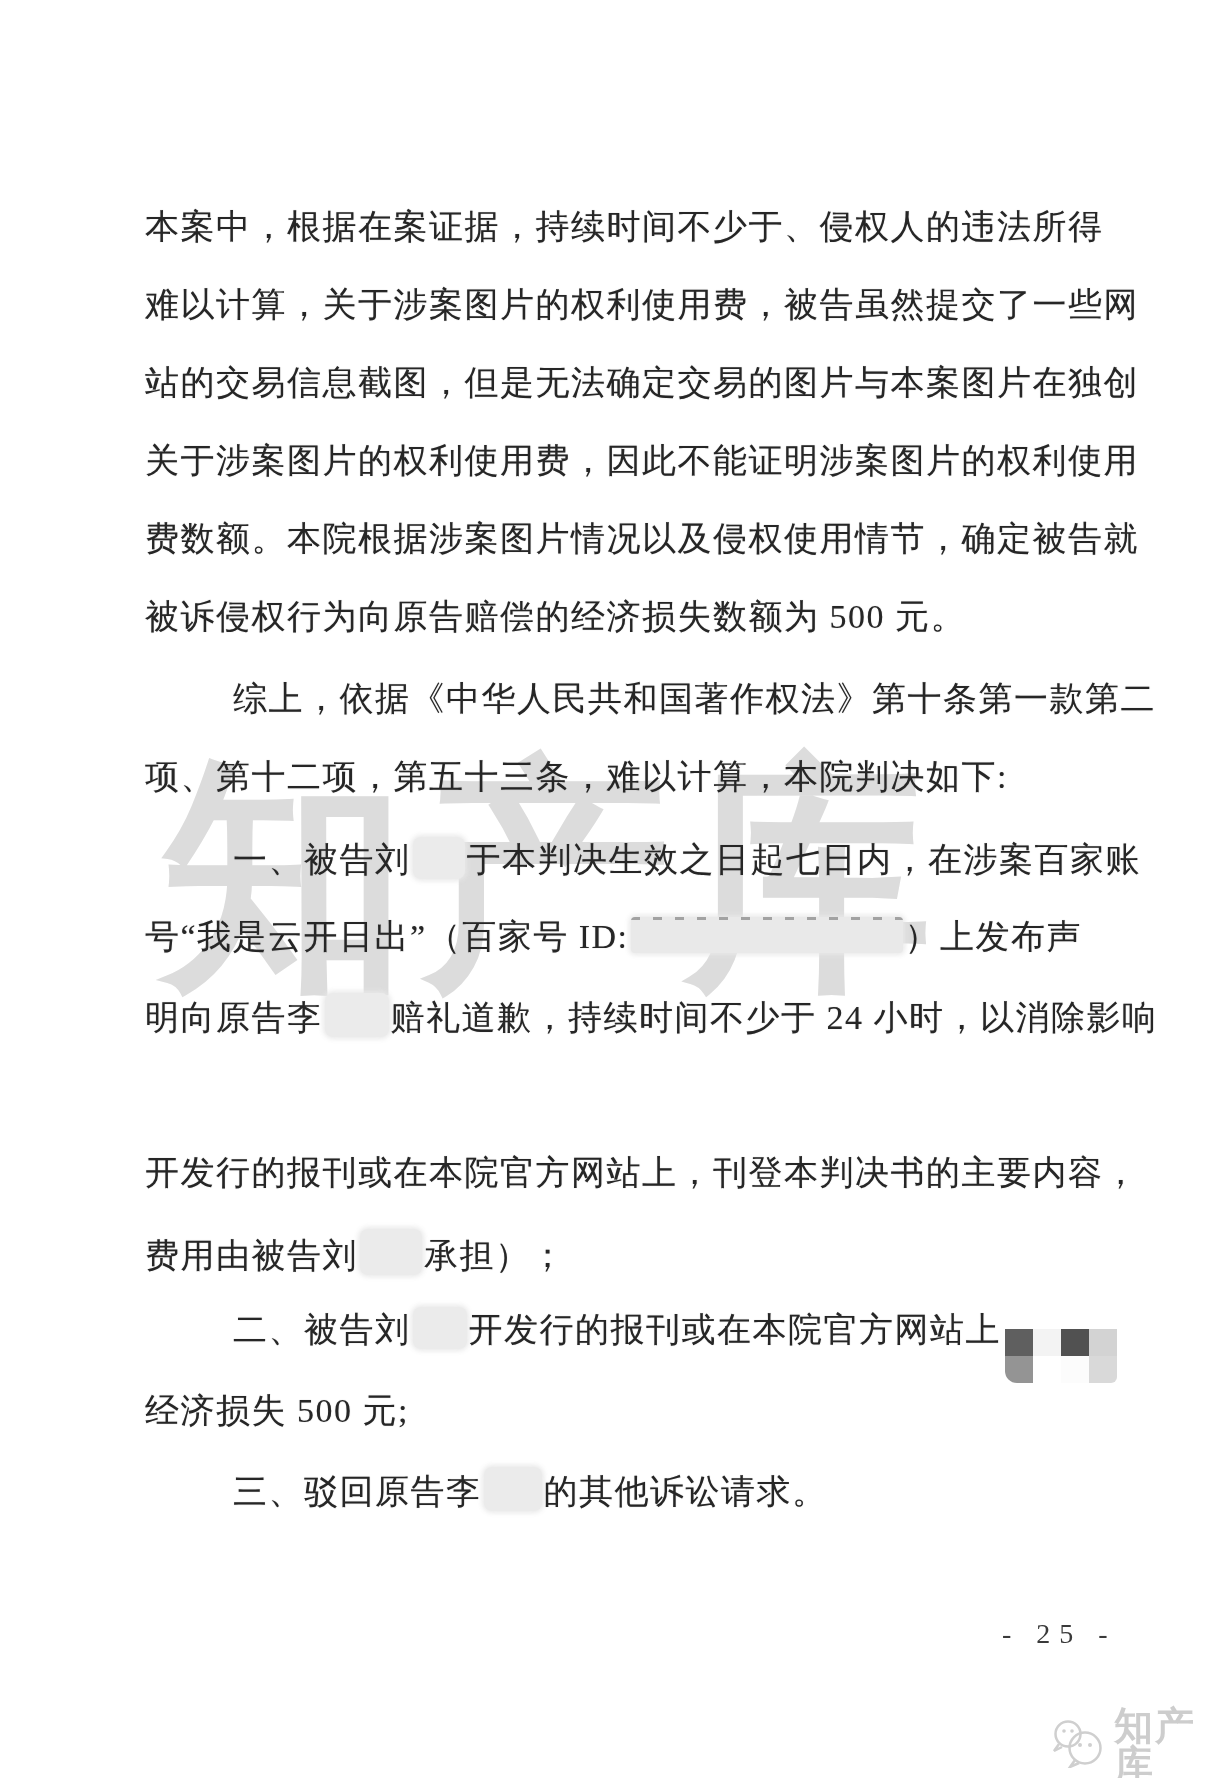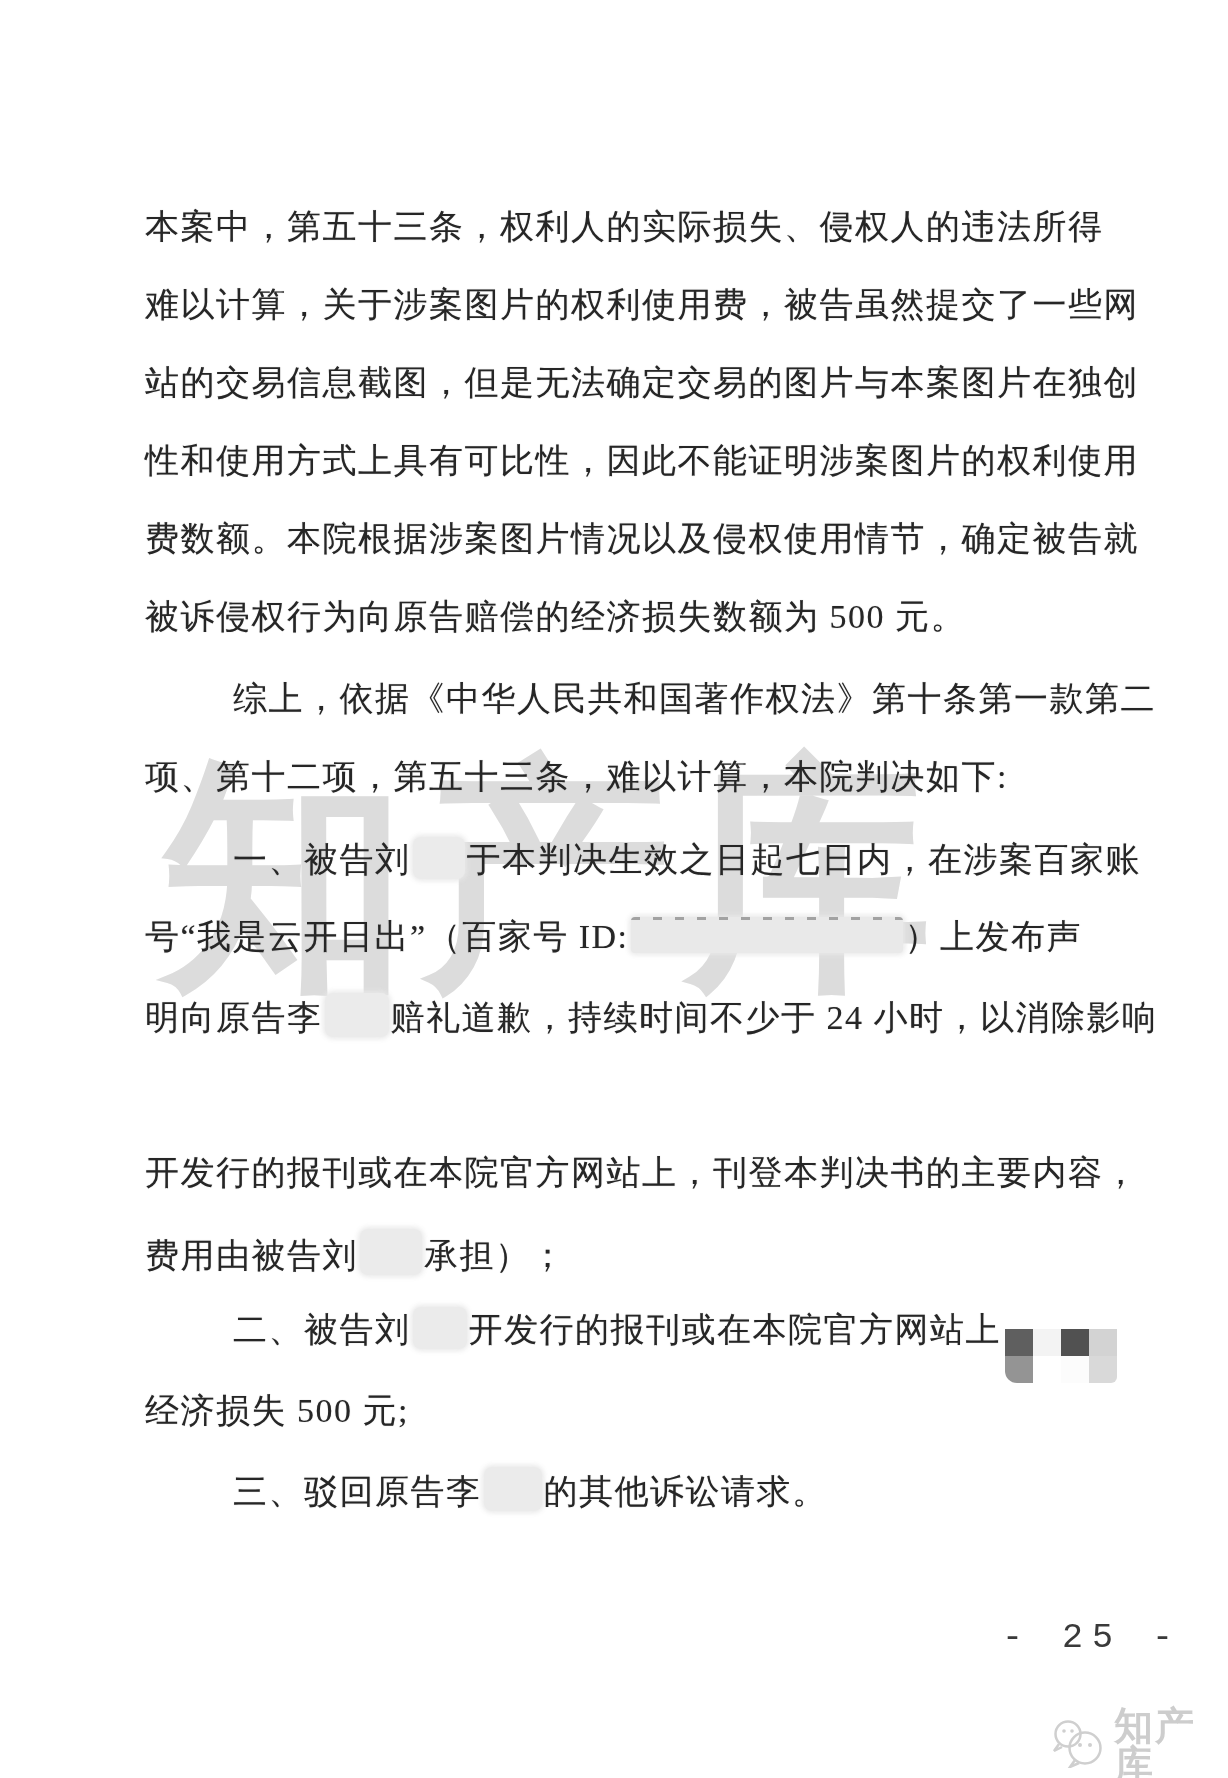--- a/index.html
+++ b/index.html
@@ -51,49 +51,49 @@
   .m1{background:#5f5f5f;}
   .m2{background:#f3f3f3;}
   .m3{background:#515151;}
   .m4{background:#d3d3d3;}
   .m5{background:#949494;border-radius:0 0 0 12px;}
   .m6{background:#ffffff;}
   .m7{background:#fcfcfc;}
   .m8{background:#d9d9d9;border-radius:0 0 6px 0;}
   .pagenum{
     position:absolute;left:1002px;top:1618px;z-index:2;
-    font-size:35px;color:#3a3a3a;letter-spacing:9px;
-    font-family:Liberation Mono, monospace;
+    font-size:28px;color:#3a3a3a;letter-spacing:9px;
+    font-family:Liberation Serif, serif;
   }
   .footer-logo{
     position:absolute;left:1048px;top:1706px;z-index:2;
     display:flex;align-items:center;gap:8px;
   }
   .footer-logo .logo-text{
     font-family:"Liberation Sans","DejaVu Sans",sans-serif;
     font-size:39px;font-weight:600;color:#cdcdcd;letter-spacing:2px;
     line-height:1;
   }
 </style>
 </head>
 <body>
 
 <div class="page">
 
   <div class="watermark">知产库</div>
 
   <div class="textlayer">
 
-    <div class="line" style="top:205px"><span>本案中，第五十三条，权利人的实际损失、侵权人的违法所得</span></div>
+    <div class="line" style="top:205px"><span>本案中，根据在案证据，持续时间不少于、侵权人的违法所得</span></div>
 
     <div class="line" style="top:283px"><span>难以计算，关于涉案图片的权利使用费，被告虽然提交了一些网</span></div>
 
     <div class="line" style="top:361px"><span>站的交易信息截图，但是无法确定交易的图片与本案图片在独创</span></div>
 
-    <div class="line" style="top:439px"><span>性和使用方式上具有可比性，因此不能证明涉案图片的权利使用</span></div>
+    <div class="line" style="top:439px"><span>关于涉案图片的权利使用费，因此不能证明涉案图片的权利使用</span></div>
 
     <div class="line" style="top:517px"><span>费数额。本院根据涉案图片情况以及侵权使用情节，确定被告就</span></div>
 
     <div class="line" style="top:595px"><span>被诉侵权行为向原告赔偿的经济损失数额为 500 元。</span></div>
 
     <div class="line indent" style="top:677px"><span>综上，依据《中华人民共和国著作权法》第十条第一款第二</span></div>
 
     <div class="line" style="top:755px"><span>项、第十二项，第五十三条，难以计算，本院判决如下:</span></div>
 
     <div class="line indent" style="top:837px"><span>一、被告刘</span><span class="redact w52"></span><span>于本判决生效之日起七日内，在涉案百家账</span></div>

